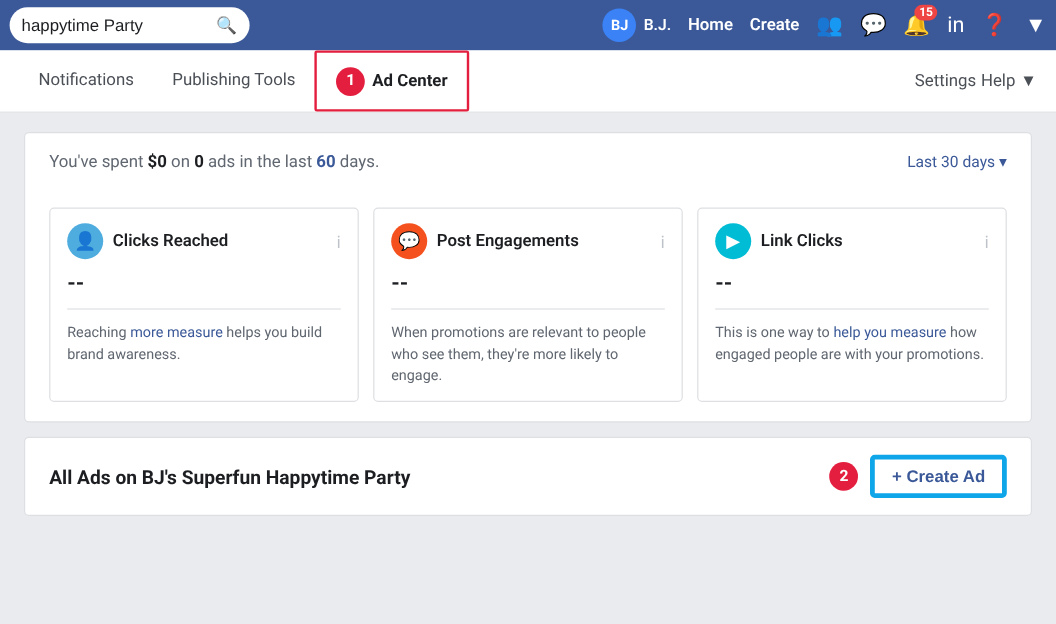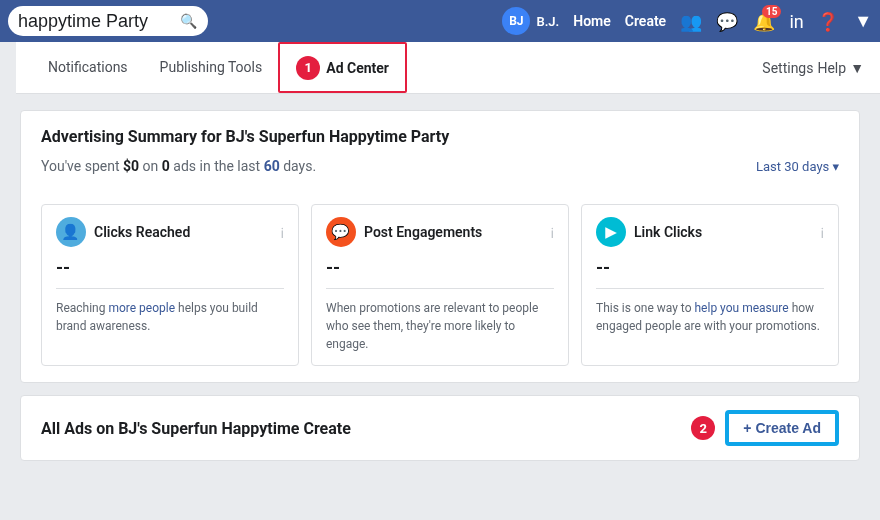--- a/index.html
+++ b/index.html
@@ -25,21 +25,21 @@
       display: flex;
       align-items: center;
       padding: 4px 10px;
       width: 200px;
       gap: 6px;
       height: 30px;
     }
     .search-bar input {
       border: none;
       outline: none;
-      font-size: 18px;
+      font-size: 14px;
       width: 100%;
       color: #1c1e21;
     }
     .search-icon-nav { color: #3b5998; font-size: 14px; }
     .top-nav-right {
       display: flex;
       align-items: center;
       gap: 14px;
       color: #fff;
     }
@@ -84,21 +84,20 @@
 
     
     .sub-nav {
       background: #fff;
       border-bottom: 1px solid #dddfe2;
       display: flex;
       align-items: center;
       padding: 0 16px;
       height: 52px;
       justify-content: space-between;
-      margin-left: 16px;
     }
     .sub-nav-left {
       display: flex;
       align-items: center;
       gap: 0;
       height: 100%;
     }
     .sub-nav-item {
       padding: 0 16px;
       height: 100%;
@@ -320,21 +319,20 @@
     <a class="sub-nav-right">Settings</a>
     <a class="sub-nav-right">
       <span>Help</span> ▼
     </a>
   </div>
 </nav>
 
 <div class="main-content">
 
   <div class="card">
-    <div class="card-title">Advertising Summary for BJ's Superfun Happytime Party</div>
     <div class="summary-line">
       <span>
         <span>You've spent</span>
         <span class="bold">$0</span>
         <span>on</span>
         <span class="bold">0</span>
         <span> ads in the last </span>
         <span class="bold blue">60</span>
         <span>days.</span>
       </span>
@@ -347,21 +345,21 @@
         <div class="metric-header">
           <div class="metric-header-left">
             <div class="metric-icon blue">👤</div>
             <span class="metric-label">Clicks Reached</span>
           </div>
           <span class="info-icon">ℹ</span>
         </div>
         <div class="metric-value">--</div>
         <hr class="metric-divider">
         <div class="metric-desc">
-          <span>Reaching </span><span class="highlight">more people</span><span> helps you build brand awareness.</span>
+          <span>Reaching </span><span class="highlight">more measure</span><span> helps you build brand awareness.</span>
         </div>
       </div>
 
       <div class="metric-card">
         <div class="metric-header">
           <div class="metric-header-left">
             <div class="metric-icon orange">💬</div>
             <span class="metric-label">Post Engagements</span>
           </div>
           <span class="info-icon">ℹ</span>
@@ -386,21 +384,21 @@
         </div>
       </div>
 
     </div>
   </div>
 
   <div class="all-ads-bar">
     <div class="all-ads-title">
       <span>All Ads</span>
       <span> on </span>
-      <span>BJ's Superfun Happytime Create</span>
+      <span>BJ's Superfun Happytime Party</span>
     </div>
     <div class="all-ads-right">
       <div class="step2-badge">2</div>
       <button class="create-ad-btn">+ Create Ad</button>
     </div>
   </div>
 
 </div>
 
 </body></html>

